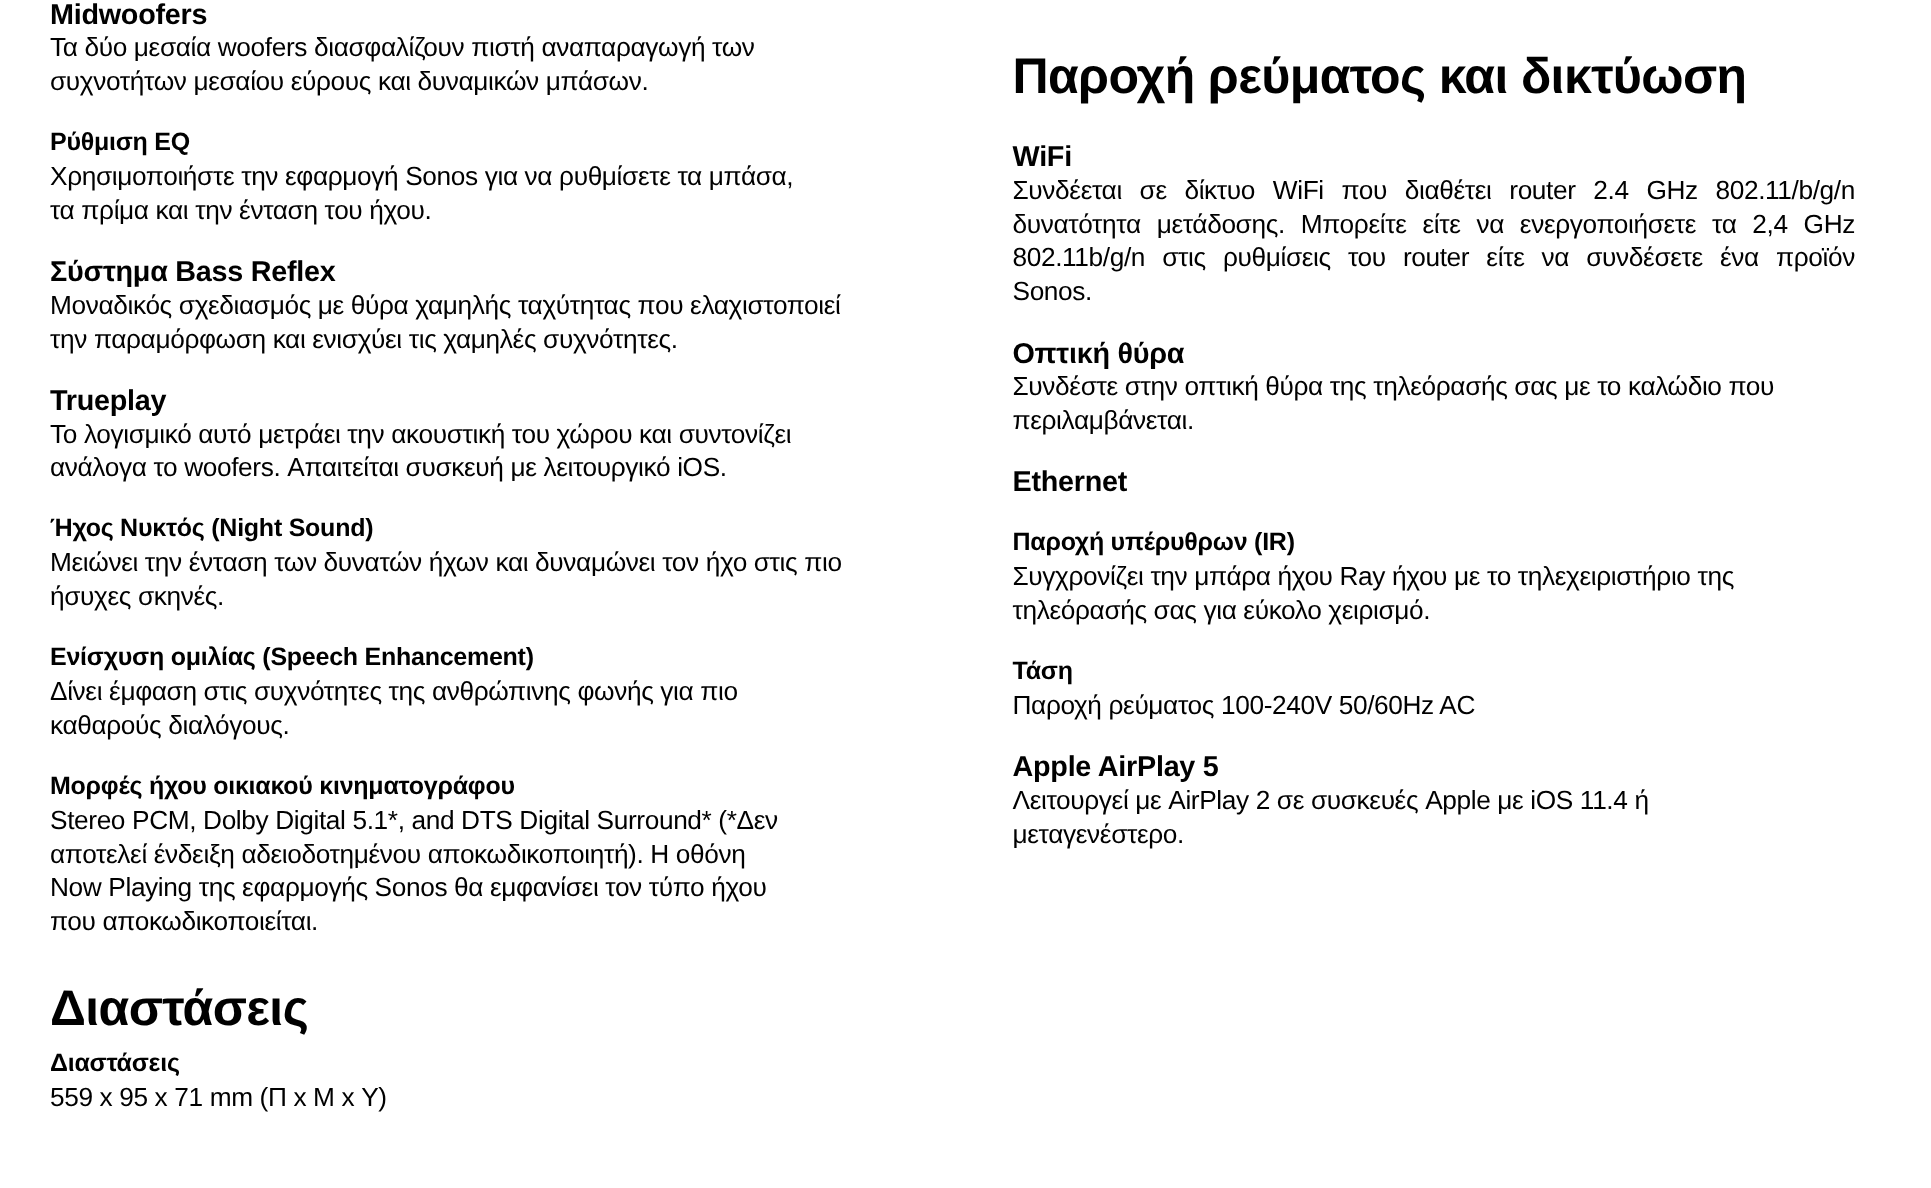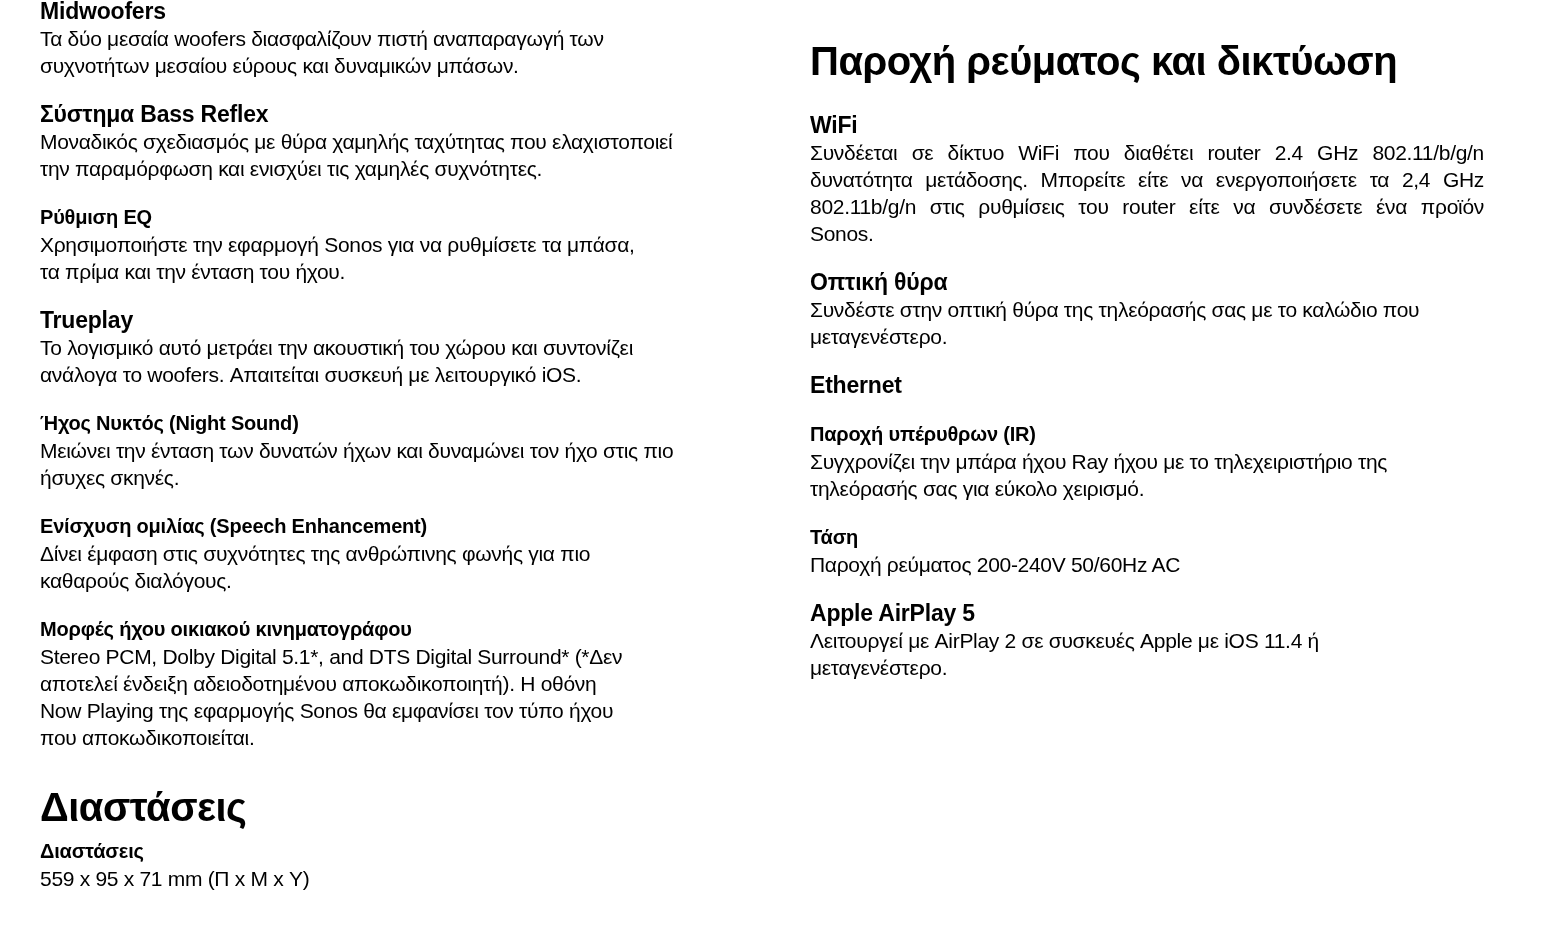--- a/index.html
+++ b/index.html
@@ -58,29 +58,29 @@
 
   <div class="col col-left">
 
     <section class="spec-section">
       <div class="h3">Midwoofers</div>
       <div class="body-text">Τα δύο μεσαία woofers διασφαλίζουν πιστή αναπαραγωγή των
 συχνοτήτων μεσαίου εύρους και δυναμικών μπάσων.</div>
     </section>
 
     <section class="spec-section">
+      <div class="h4">Ρύθμιση EQ</div>
+      <div class="body-text">Χρησιμοποιήστε την εφαρμογή Sonos για να ρυθμίσετε τα μπάσα,
+τα πρίμα και την ένταση του ήχου.</div>
+    </section>
+
+    <section class="spec-section">
       <div class="h3">Σύστημα Bass Reflex</div>
       <div class="body-text">Μοναδικός σχεδιασμός με θύρα χαμηλής ταχύτητας που ελαχιστοποιεί
 την παραμόρφωση και ενισχύει τις χαμηλές συχνότητες.</div>
-    </section>
-
-    <section class="spec-section">
-      <div class="h4">Ρύθμιση EQ</div>
-      <div class="body-text">Χρησιμοποιήστε την εφαρμογή Sonos για να ρυθμίσετε τα μπάσα,
-τα πρίμα και την ένταση του ήχου.</div>
     </section>
 
     <section class="spec-section">
       <div class="h3">Trueplay</div>
       <div class="body-text">Το λογισμικό αυτό μετράει την ακουστική του χώρου και συντονίζει
 ανάλογα το woofers. Απαιτείται συσκευή με λειτουργικό iOS.</div>
     </section>
 
     <section class="spec-section">
       <div class="h4">Ήχος Νυκτός (Night Sound)</div>
@@ -116,36 +116,36 @@
       <div class="h3">WiFi</div>
       <div class="body-text justify">Συνδέεται σε δίκτυο WiFi που διαθέτει router 2.4 GHz 802.11/b/g/n
 δυνατότητα μετάδοσης. Μπορείτε είτε να ενεργοποιήσετε τα 2,4 GHz
 802.11b/g/n στις ρυθμίσεις του router είτε να συνδέσετε ένα προϊόν
 Sonos.</div>
     </section>
 
     <section class="spec-section">
       <div class="h3">Οπτική θύρα</div>
       <div class="body-text">Συνδέστε στην οπτική θύρα της τηλεόρασής σας με το καλώδιο που
-μεταγενέστερο.</div>
+περιλαμβάνεται.</div>
     </section>
 
     <section class="spec-section">
       <div class="h3">Ethernet</div>
     </section>
 
     <section class="spec-section">
       <div class="h4">Παροχή υπέρυθρων (IR)</div>
       <div class="body-text">Συγχρονίζει την μπάρα ήχου Ray ήχου με το τηλεχειριστήριο της
 τηλεόρασής σας για εύκολο χειρισμό.</div>
     </section>
 
     <section class="spec-section">
       <div class="h4">Τάση</div>
-      <div class="body-text">Παροχή ρεύματος 200-240V 50/60Hz AC</div>
+      <div class="body-text">Παροχή ρεύματος 100-240V 50/60Hz AC</div>
     </section>
 
     <section class="spec-section">
       <div class="h3">Apple AirPlay 5</div>
       <div class="body-text">Λειτουργεί με AirPlay 2 σε συσκευές Apple με iOS 11.4 ή
 μεταγενέστερο.</div>
     </section>
 
   </div>
 

